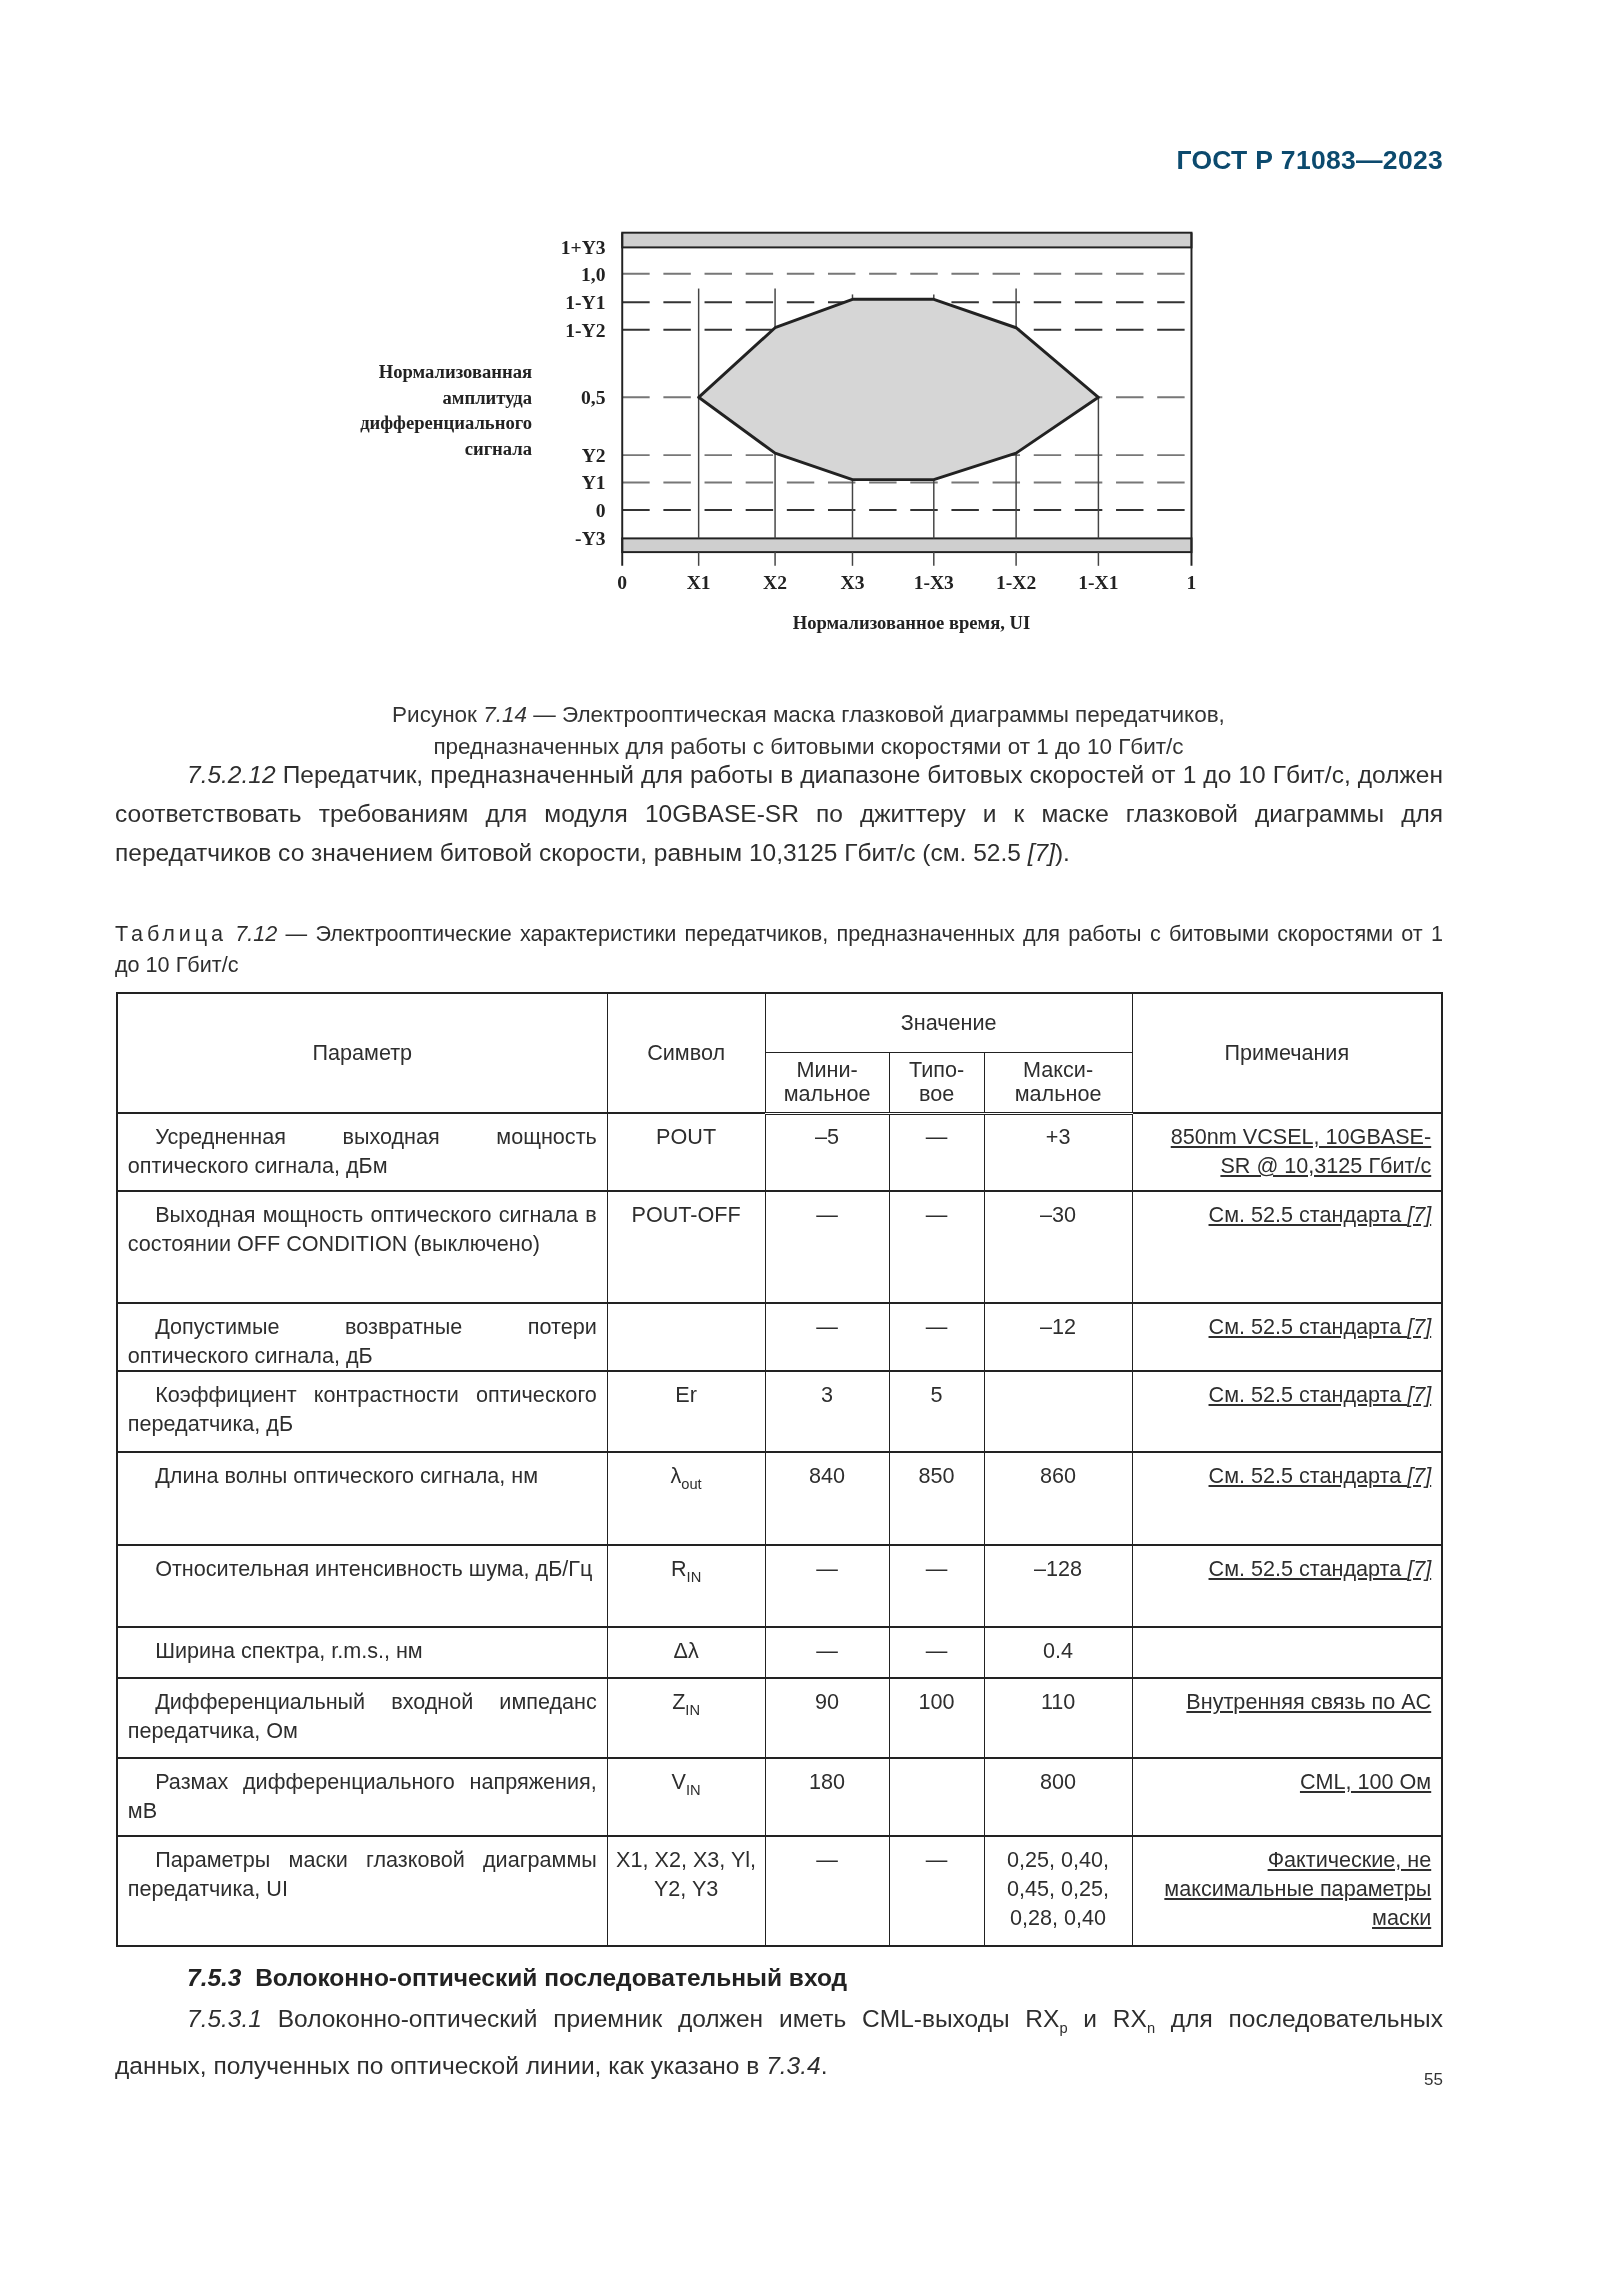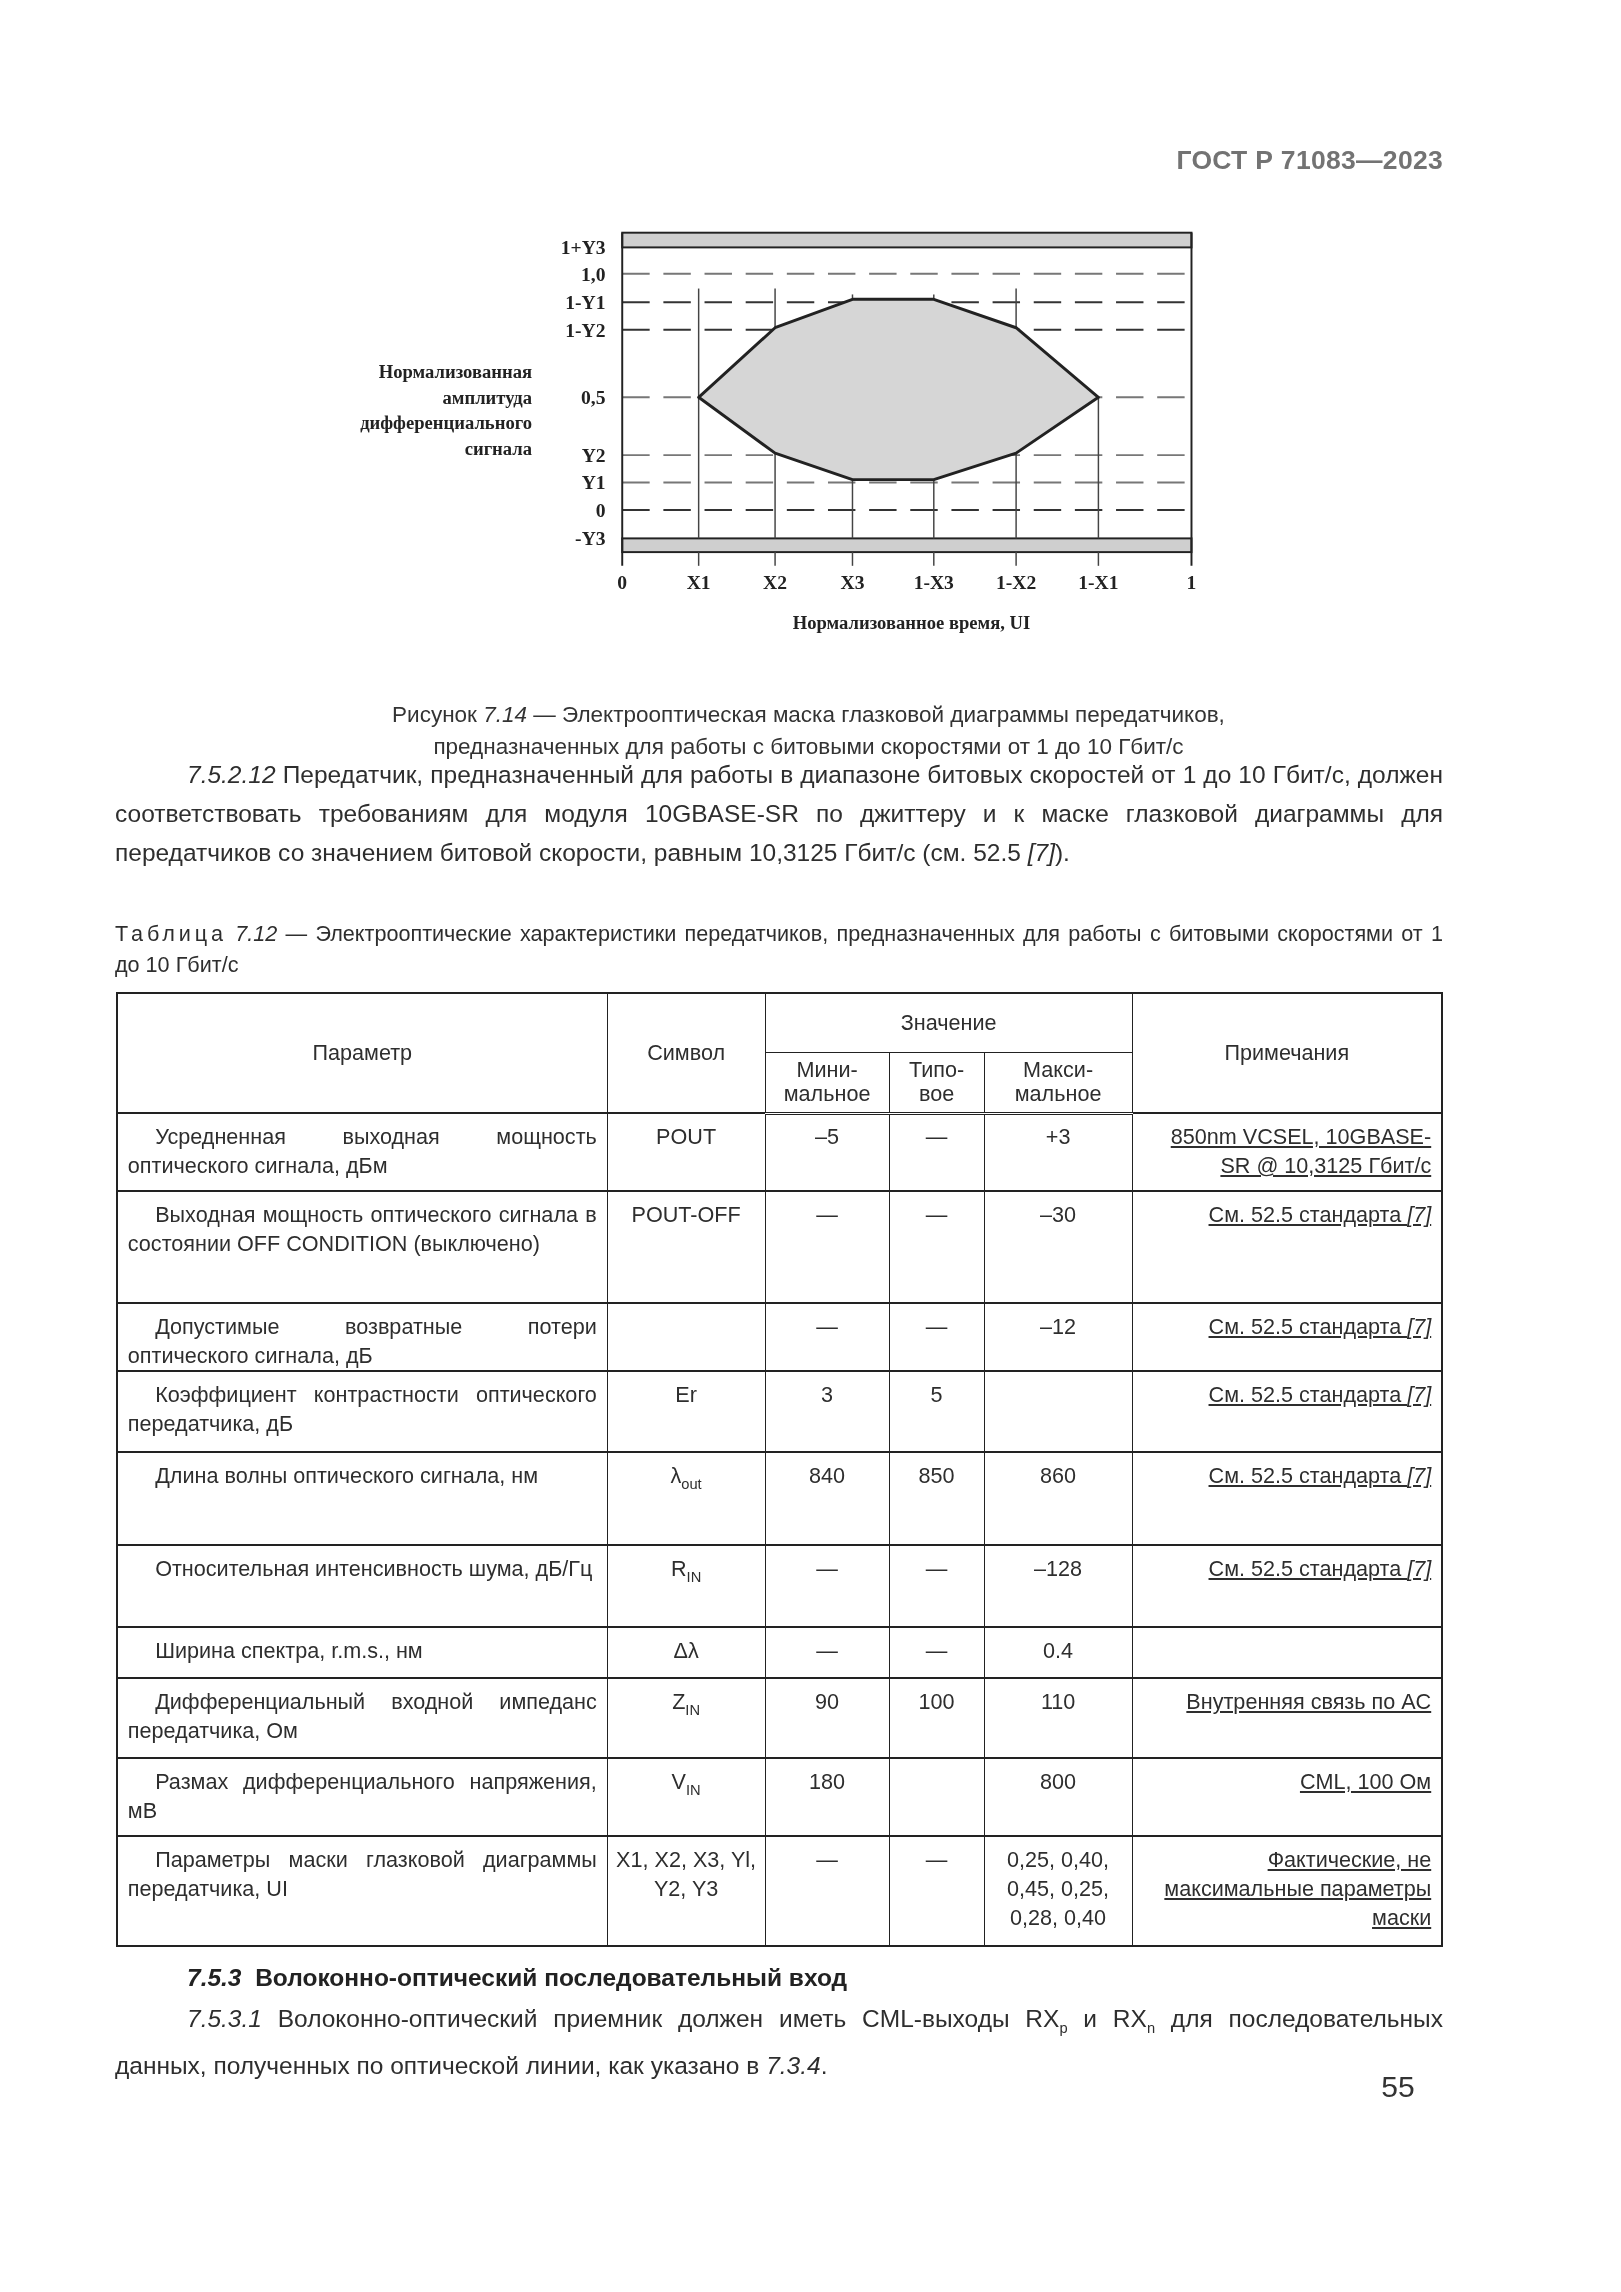--- a/index.html
+++ b/index.html
@@ -1,19 +1,19 @@
 <!DOCTYPE html>
 <html><head>
 <meta charset="utf-8">
 <style>
   html, body { margin:0; padding:0; background:#ffffff; }
   body { width:1621px; height:2293px; position:relative; overflow:hidden;
          font-family:"Liberation Sans", sans-serif; color:#2a2a2a; }
   .abs { position:absolute; }
-  .doc-header { left:1078px; top:145px; width:365px; text-align:right; font-weight:bold; font-size:26.5px; color:#737373; letter-spacing:0.3px; }
+  .doc-header { left:1078px; top:145px; width:365px; text-align:right; font-weight:bold; font-size:26.5px; color:#0c4a6e; letter-spacing:0.3px; }
   .chart-svg { position:absolute; left:294px; top:216px; }
   .ylabel { left:294px; top:359px; width:238px; text-align:right; font-family:"Liberation Serif", serif; font-weight:bold; font-size:18.6px; line-height:25.5px; color:#222; }
   .xtitle { left:686px; top:612px; width:451px; text-align:center; font-family:"Liberation Serif", serif; font-weight:bold; font-size:18.6px; color:#222; }
   .caption { left:245px; top:662px; width:1127px; text-align:center; font-size:22.5px; line-height:32px; color:#333;margin-top:37px; }
   .para { left:115px; top:755px; width:1328px; font-size:24.5px; line-height:39px; text-align:justify; color:#2e2e2e; }
   .para .indent { display:inline-block; width:72px; }
   .tcaption { left:115px; top:918px; width:1328px; font-size:21.6px; line-height:31px; color:#2e2e2e; text-align:justify; }
   .spaced { letter-spacing:3.9px; }
   i, .it { font-style:italic; }
   table.spec { position:absolute; left:116px; top:992px; width:1327px; border-collapse:collapse; font-size:21.6px; color:#2e2e2e; }
@@ -25,21 +25,21 @@
   .c-param { width:469px; text-align:justify; padding:7.8px 9.8px 0 9.8px !important; line-height:29px; }
   .c-param .pi { display:inline-block; width:27.4px; }
   .c-sym { width:155px; text-align:center; padding-top:7.8px !important; line-height:29px; }
   .c-num { text-align:center; padding-top:7.8px !important; line-height:29px; }
   .c-note { text-align:right; padding:7.8px 9.8px 0 11.8px !important; line-height:29px;text-decoration:underline; }
   sub { font-size:14.7px; vertical-align:-5.9px; }
   .section-h { left:115px; top:1964px; width:1328px; font-size:24.5px; font-weight:bold; color:#222; }
   .section-h .indent { display:inline-block; width:72px; }
   .para2 { left:115px; top:2000px; width:1328px; font-size:24.5px; line-height:37px; text-align:justify; color:#2e2e2e; }
   .para2 .indent { display:inline-block; width:72px; }
-  .pagenum { left:1353px; top:2070px; width:90px; text-align:center; font-size:30px; color:#333; }
+  .pagenum { left:1353px; top:2070px; width:90px; text-align:right; font-size:17px; color:#333; }
 </style>
 </head>
 <body>
 
 <div class="abs doc-header">ГОСТ Р 71083—2023</div>
 
 <svg class="chart-svg" id="chart" width="921" height="392" viewBox="300 220 940 400">
     <rect x="635" y="237" width="581" height="15" fill="#cfcfcf" stroke="#222222" stroke-width="2"></rect>
     <rect x="635" y="549" width="581" height="14" fill="#cfcfcf" stroke="#222222" stroke-width="2"></rect>
     <line x1="635" y1="279" x2="1216" y2="279" stroke="#777" stroke-width="2" stroke-dasharray="28,14"></line>

